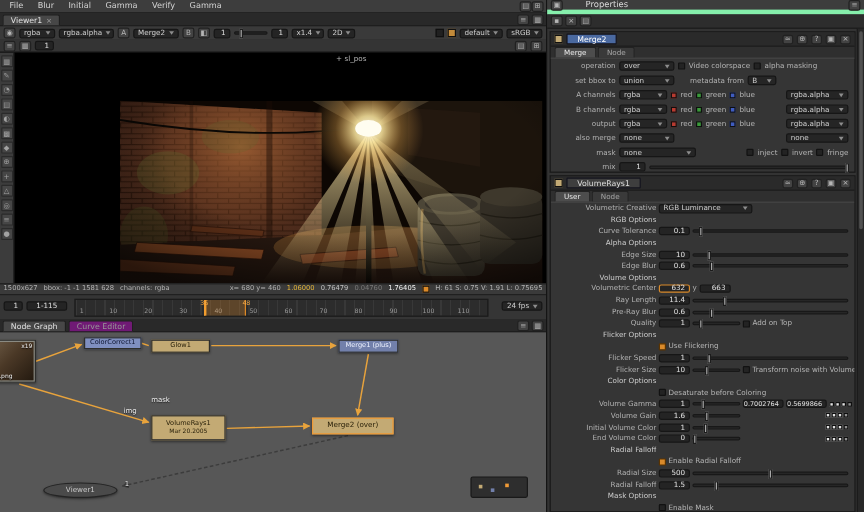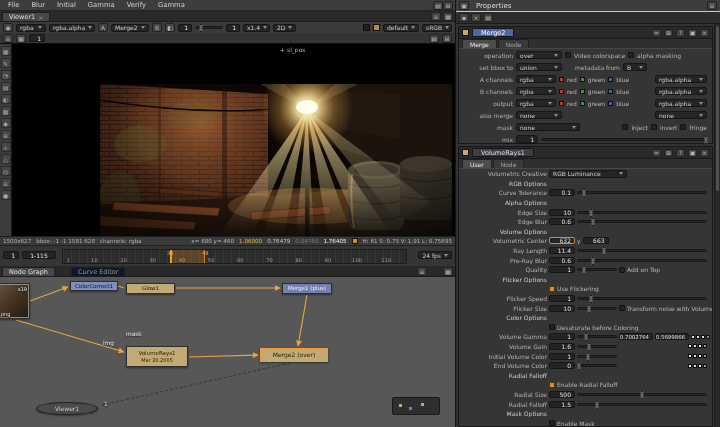--- a/index.html
+++ b/index.html
@@ -4,21 +4,21 @@
 <style>
 *{margin:0;padding:0;box-sizing:border-box}
 html,body{background:#1a1a1a}
 #app{position:relative;width:720px;height:427px;background:#2f2f2f;font-family:"DejaVu Sans","Liberation Sans",sans-serif;font-size:7px;color:#c4c4c4;overflow:hidden}
 
 #menubar{position:absolute;left:0;top:0;width:455px;height:11px;background:#3d3d3d;border-bottom:1px solid #232323;display:flex;align-items:center;padding:0 2px}
 .menu-item{padding:0 6px;font-size:6.8px;color:#d2d2d2;cursor:default}
 .spacer{flex:1}
 
 .tab{background:#474747;height:9px;display:inline-flex;align-items:center;gap:3px;padding:0 6px;font-size:6.5px;color:#e0e0e0;border:1px solid #1f1f1f;border-bottom:none;border-radius:2px 2px 0 0}
-.tab.inactive{background:#0f172a;color:#969696}
+.tab.inactive{background:#701a75;color:#969696}
 .tab .x{color:#999;font-size:6px}
 .dd{display:inline-flex;align-items:center;justify-content:space-between;gap:3px;background:#252525;border:1px solid #161616;border-radius:2px;height:8px;padding:0 3px;color:#cfcfcf;font-size:6px;white-space:nowrap}
 .dd::after{content:"";width:0;height:0;border-left:2.5px solid transparent;border-right:2.5px solid transparent;border-top:3px solid #8d8d8d}
 .field{display:inline-flex;align-items:center;background:#242424;border:1px solid #161616;border-radius:2px;height:8px;padding:0 3px;color:#e0e0e0;font-size:6px;white-space:nowrap}
 .icon-btn{display:inline-flex;align-items:center;justify-content:center;min-width:10px;height:9px;background:#434343;border:1px solid #212121;border-radius:2px;color:#b5b5b5;font-size:6px}
 .swatch{width:7px;height:7px;border:1px solid #101010;display:inline-block}
 .cb{width:6px;height:6px;background:#232323;border:1px solid #121212;border-radius:1px;flex:none;display:inline-block}
 .cb.checked{background:#d98a2b;border-color:#5a3300}
 .cblabel{color:#b5b5b5;font-size:6px;white-space:nowrap}
 .slider{position:relative;flex:1;height:3px;background:#262626;border:1px solid #181818;border-radius:2px;min-width:18px}
@@ -39,40 +39,40 @@
 
 #timeline{position:absolute;left:0;top:245px;width:455px;height:21px;background:#353535;border-top:1px solid #202020}
 #timeline .field{position:absolute;top:5px}
 #ruler{position:absolute;left:62px;right:48px;top:3px;height:15px;background:#2c2c2c;border:1px solid #1b1b1b;background-image:repeating-linear-gradient(90deg,#383838 0 1px,transparent 1px 8px)}
 .tick{position:absolute;bottom:0;transform:translateX(-50%);font-size:5.2px;color:#9a9a9a}
 #range-band{position:absolute;top:0;bottom:0;background:rgba(222,137,38,.28);border-left:1px solid #de8926;border-right:1px solid #de8926}
 #playhead{position:absolute;top:0;bottom:0;width:2px;background:#f29d2e}
 .marker-label{position:absolute;top:0;font-size:5.2px;color:#f2a744;transform:translateX(-50%)}
 #fps-dd{position:absolute;right:3px;top:5px}
 
-#ng-tabbar{position:absolute;left:0;top:266px;width:455px;height:11px;background:#292929;display:flex;align-items:flex-end;gap:16px;padding:0 2px;border-bottom:1px solid #1c1c1c}
+#ng-tabbar{position:absolute;left:0;top:266px;width:455px;height:11px;background:#292929;display:flex;align-items:flex-end;gap:2px;padding:0 2px;border-bottom:1px solid #1c1c1c}
 #dag{position:absolute;left:0;top:277px;width:455px;height:150px;background:#575757;overflow:hidden}
 #dag svg{position:absolute;left:0;top:0}
 .node{position:absolute;display:flex;align-items:center;justify-content:center;flex-direction:column;text-align:center;font-size:5.5px;line-height:1.2;color:#241c06;border:1px solid #2e2e2c;box-shadow:0 1px 2px rgba(0,0,0,.45)}
 .dag-label{position:absolute;font-size:5.8px;color:#ececec;text-shadow:0 1px 1px rgba(0,0,0,.7)}
 #read-node{left:-10px;top:6px;width:40px;height:36px;background:#8a8a82}
 #read-thumb{position:absolute;left:1px;top:1px;right:1px;bottom:1px;background:linear-gradient(135deg,#6d5b46 0%,#4a3826 45%,#241a10 100%)}
 #read-node .rl{position:absolute;color:#f2f2f2;font-size:5px;text-shadow:0 1px 1px #000}
 #cc-node{left:70px;top:4px;width:48px;height:10px;background:#7f8fc0;color:#0d1430}
 #glow-node{left:126px;top:6px;width:49px;height:11px;background:#c3aa74}
 #merge1-node{left:282px;top:6px;width:50px;height:11px;background:#7280ab;color:#eef2ff}
 #vr-node{left:126px;top:69px;width:62px;height:21px;background:#c3aa74}
 #vr-node .l2{font-size:5px}
 #merge2-node{left:260px;top:71px;width:68px;height:14px;background:#c3aa74;border:1.5px solid #ef9a36;font-size:6px}
 #viewer-node{left:36px;top:125px;width:62px;height:13px;background:#4a4a4a;color:#c9c9c9;border-radius:50%;border-color:#242424;font-size:6px}
 #dag-minimap{position:absolute;left:392px;top:120px;width:48px;height:18px;background:#2e2e2e;border:1px solid #191919;border-radius:2px}
 #dag-minimap i{position:absolute;width:3px;height:3px;border-radius:0}
 
 #properties{position:absolute;left:455px;top: 0;width:265px;height:427px;background:#333;border-left:1px solid #141414}
-#prop-header{position:absolute;left:0;top:0;width:100%;height:12px;background:#3d3d3d;border-bottom:1px solid #86efac;display:flex;align-items:center;gap:7px;padding:0 3px;font-size:7px;color:#dadada}
+#prop-header{position:absolute;left:0;top:0;width:100%;height:12px;background:#3d3d3d;border-bottom:4px solid #86efac;display:flex;align-items:center;gap:19px;padding:0 3px;font-size:7px;color:#dadada}
 #prop-toolbar{position:absolute;left:0;top:12px;width:100%;height:12px;background:#2d2d2d;border-bottom:1px solid #1b1b1b;display:flex;align-items:center;gap:2px;padding:0 3px}
 #prop-scroll{position:absolute;right:0;top:24px;width:6px;bottom:0;background:#272727;border-left:1px solid #1b1b1b}
 #prop-scroll .thumb{position:absolute;left:1px;right:1px;top:2px;height:165px;background:#515151;border-radius:2px}
 .panel{position:absolute;left:2px;width:255px;background:#353535;border:1px solid #181818}
 #merge-panel{top:26px;height:118px}
 #vr-panel{top:146px;height:281px;overflow:hidden}
 .ptitle{height:12px;background:#2a2a2a;display:flex;align-items:center;gap:3px;padding:0 3px;border-bottom:1px solid #191919}
 .pname{height:9px;display:inline-flex;align-items:center;padding:0 8px;font-size:6.5px;color:#fff;border:1px solid #14141e;border-radius:1px}
 #merge-panel .pname{background:#4a69a0}
 #vr-panel .pname{background:#3e3e3e;color:#ddd}

